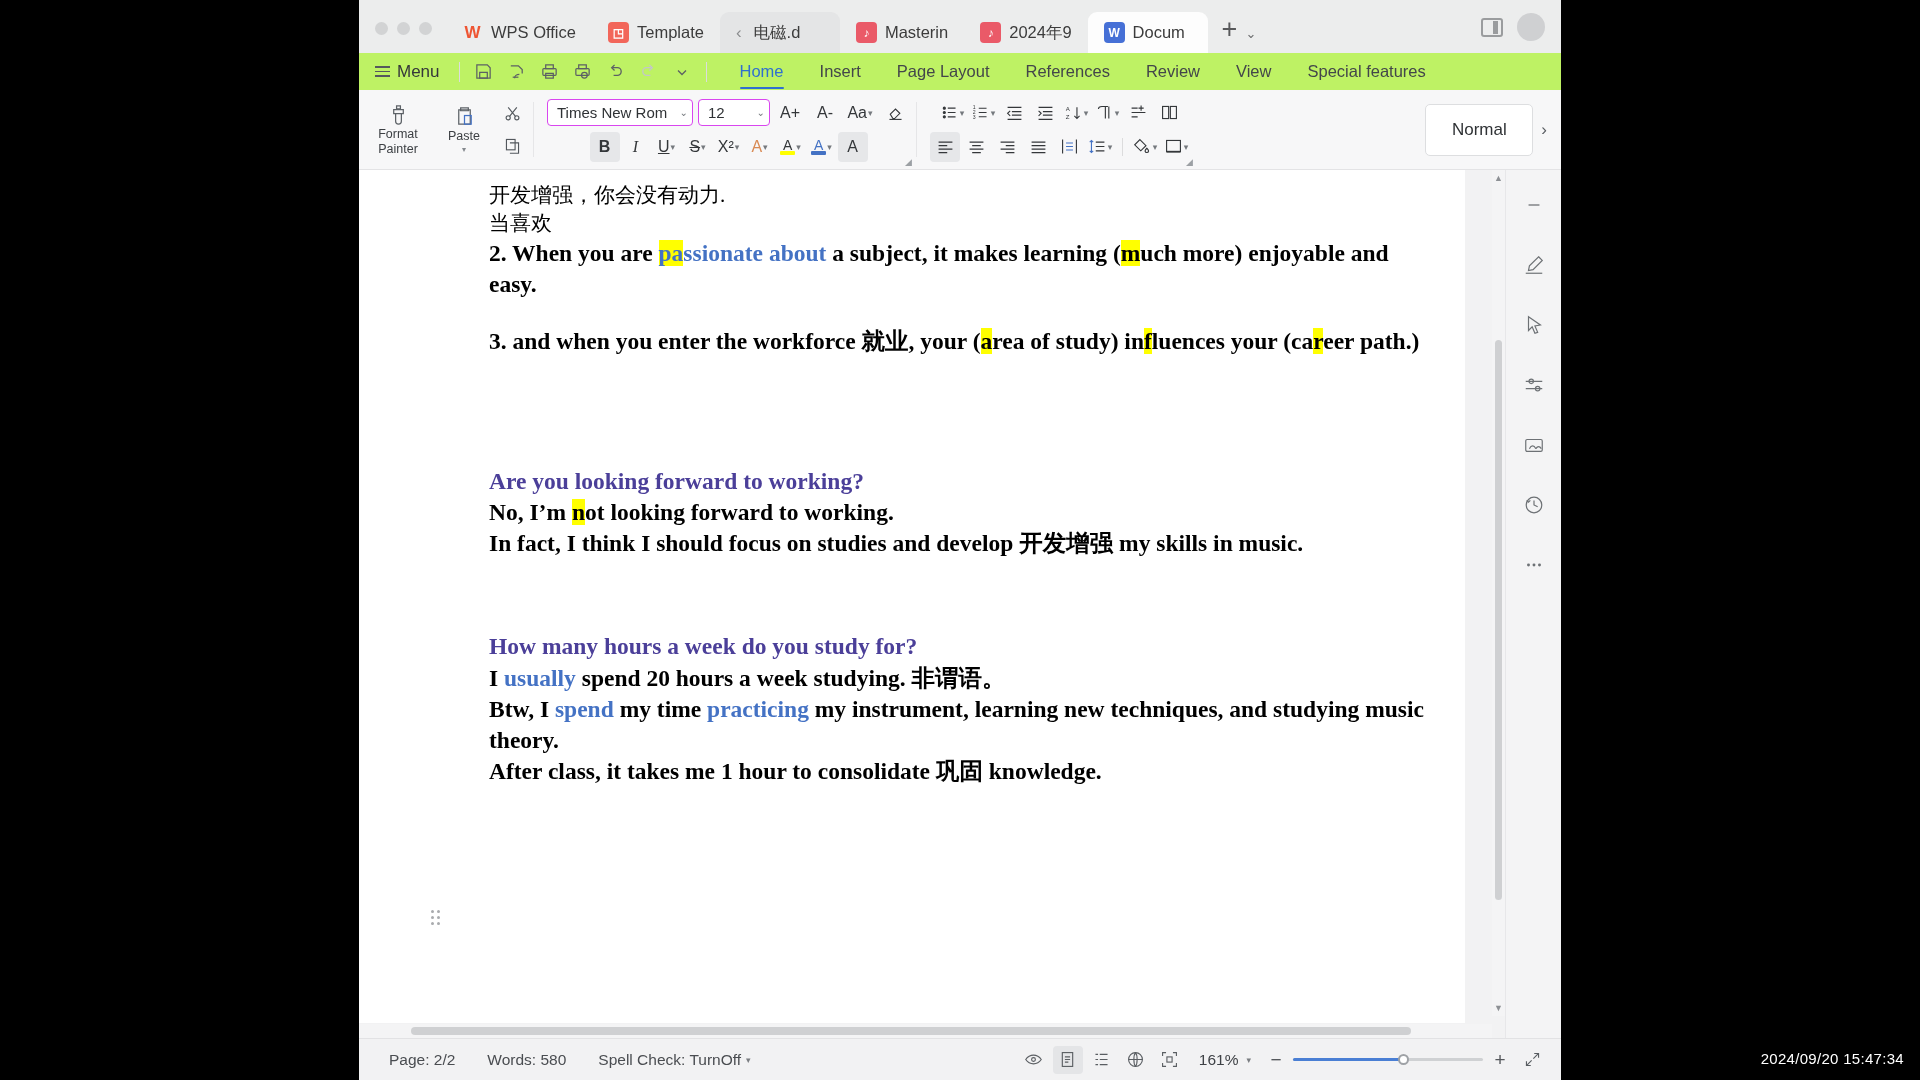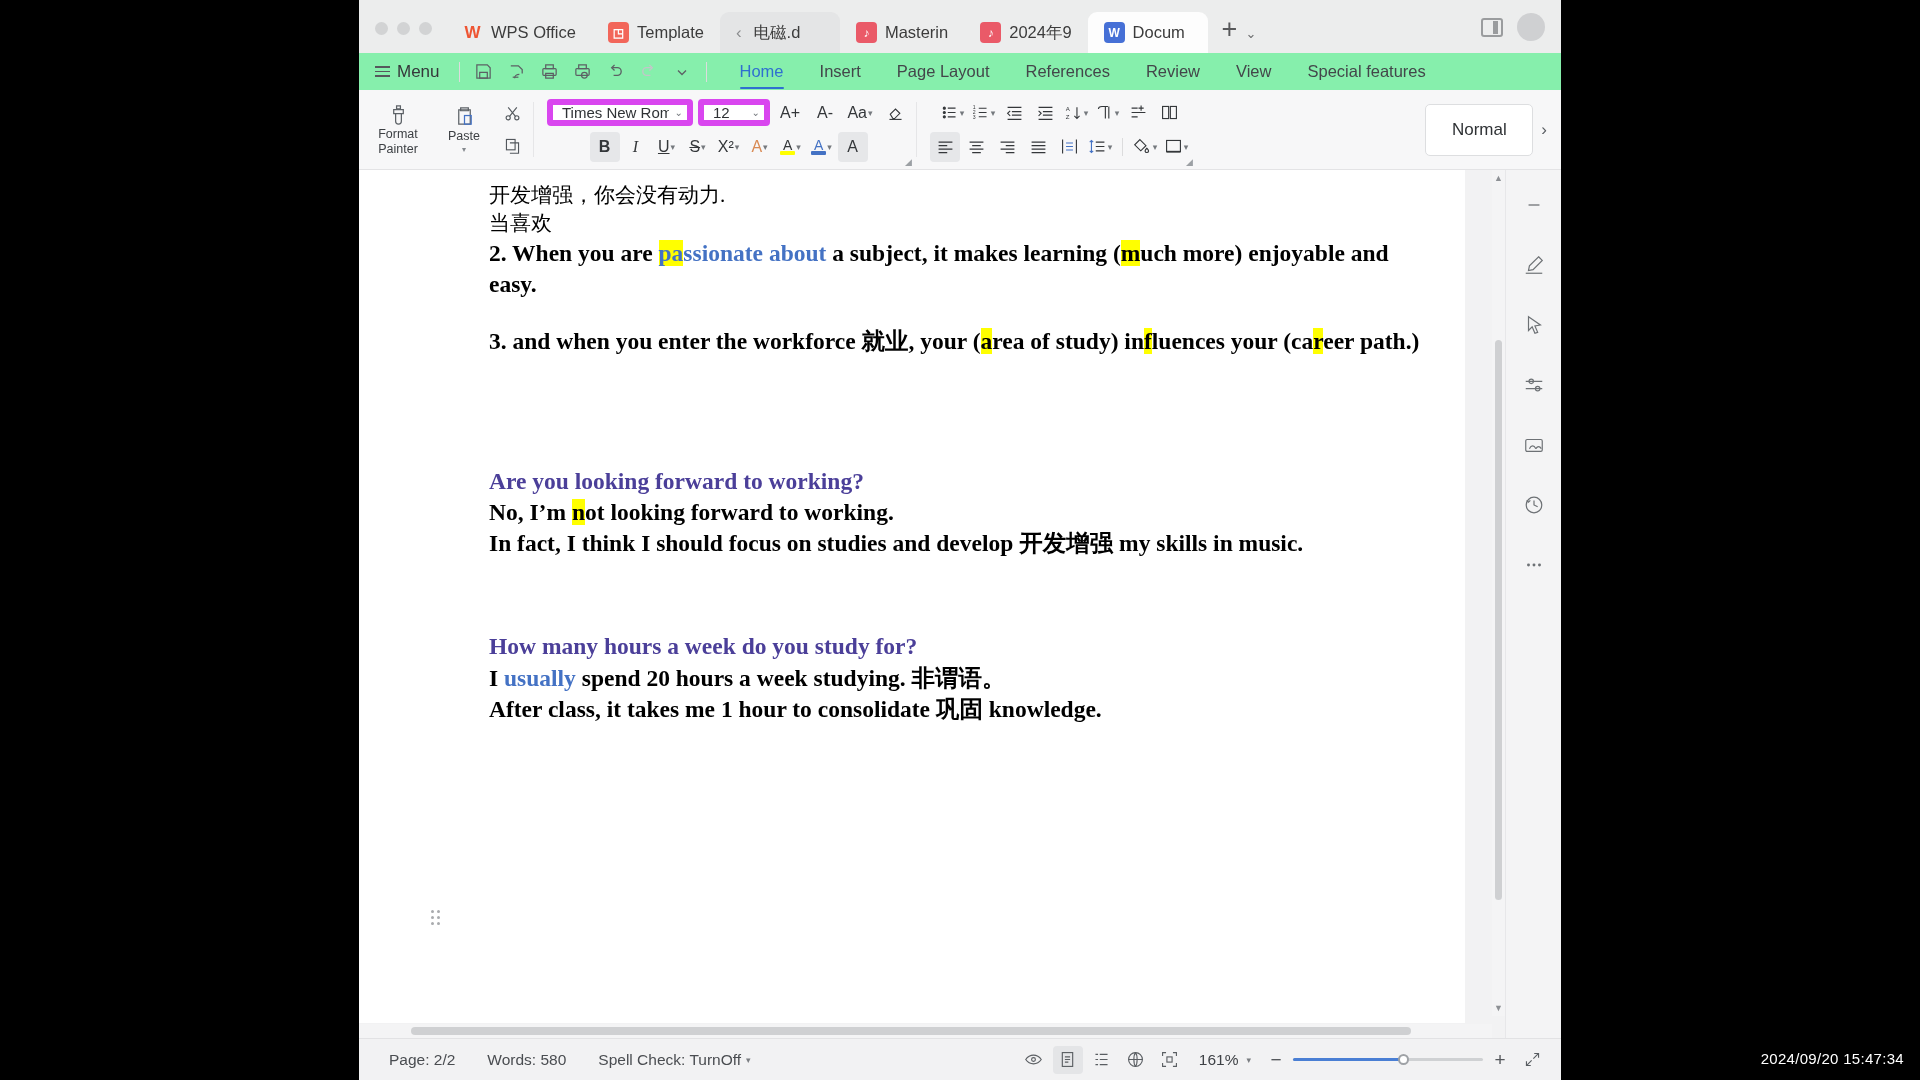--- a/index.html
+++ b/index.html
@@ -45,21 +45,21 @@
   .tab-plus { font-size: 27px; color: #58595b; font-weight: 300; padding: 0 8px 8px 14px; }
   .tab-plus-c { font-size: 13px; color: #6a6b6d; padding: 0 2px 12px 0; }
   .winright { margin-left: auto; display: flex; align-items: center; gap: 14px;
               padding: 0 16px 12px 0; }
   .sidepanel-ic { width: 22px; height: 19px; border: 2px solid #9a9c9e; border-radius: 3px; position: relative; }
   .sidepanel-ic::after { content:""; position:absolute; right:3px; top:1px; bottom:1px; width:5px; background:#9a9c9e; }
   .avatar { width: 28px; height: 28px; border-radius: 50%; background: #cfd0d2; }
 
   
   .menubar {
-    height: 37px; display: flex; align-items: center; background: #86efac;
+    height: 37px; display: flex; align-items: center; background: #bef264;
     padding: 0 10px; flex: 0 0 37px; position: relative;
   }
   .menu-btn { display: flex; align-items: center; gap: 7px; font-size: 17px; color: #35373a; padding: 0 10px 0 6px; }
   .hamburger { display: flex; flex-direction: column; gap: 3px; }
   .hamburger i { display: block; width: 15px; height: 1.6px; background: #55585c; }
   .vdiv { width: 1px; height: 20px; background: #dcdcdd; margin: 0 9px; }
   .qicons { display: flex; align-items: center; gap: 3px; }
   .qic { width: 30px; height: 30px; display: flex; align-items: center; justify-content: center;
          color: #5c6064; }
   .qic.disabled { color: #c3c6c9; }
@@ -78,21 +78,21 @@
   .grp + .grp::before { content:""; position:absolute; left:0; top:12px; bottom:12px; width:1px; background:#e6e6e8; }
   .bigbtn { width: 66px; display: flex; flex-direction: column; align-items: center;
             justify-content: center; gap: 1px; font-size: 12.5px; color: #3d4044; line-height: 1.15; text-align: center; }
   .bigbtn .gl { font-size: 21px; color: #5d6267; line-height: 1; }
   .smallcol { display: flex; flex-direction: column; justify-content: center; gap: 2px; }
   .iconbtn { width: 30px; height: 30px; display: flex; align-items: center; justify-content: center;
              color: #53585d; font-size: 16px; border-radius: 4px; }
   .caret { font-size: 9px; color: #75797e; margin-left: 1px; }
 
   .fontrow { display: flex; align-items: center; gap: 5px; }
-  .combo { height: 27px; border: 6px solid #d946ef; background: #fff; border-radius: 4px;
+  .combo { height: 27px; border: 1px solid #d946ef; background: #fff; border-radius: 4px;
            display: flex; align-items: center; padding: 0 4px 0 9px; font-size: 15px; color: #2f3235; }
   .combo .cv { overflow: hidden; white-space: nowrap; }
   .combo .cc { margin-left: auto; padding-left: 6px; font-size: 10px; color: #73777c; }
   .fontname { width: 146px; }
   .fontsize { width: 72px; }
   .frow2 { display: flex; align-items: center; gap: 1px; }
   .fbtn { height: 30px; min-width: 30px; display: flex; align-items: center; justify-content: center;
           font-size: 16px; color: #34373a; border-radius: 4px; padding: 0 2px; }
   .fbtn.on { background: #e6e7e9; }
   .hl-bar { display:block; width:15px; height:4px; border-radius:1px; margin-top:-1px; }
@@ -552,20 +552,23 @@
           <p class="ln bd"><span>In fact, I think I should focus on studies and develop 开发增强 my skills in music.</span></p>
 
           <div style="height:72px"></div>
 
           <p class="ln qh"><span>How many hours a week do you study for?</span></p>
 
           <p class="ln bd">
             <span>I </span><span class="blue">usually</span><span> spend 20 hours a week studying. 非谓语。</span>
           </p>
 
+          <p class="ln bd">
+            <span>Btw, I </span><span class="blue">spend</span><span> my time </span><span class="blue">practicing</span><span> my instrument, learning new techniques, and studying music theory.</span>
+          </p>
 
           <p class="ln bd"><span>After class, it takes me 1 hour to consolidate 巩固 knowledge.</span></p>
 
         </div>
 
         <div class="draghandle">
           <i></i>
             <i></i>
             <i></i>
             <i></i>

